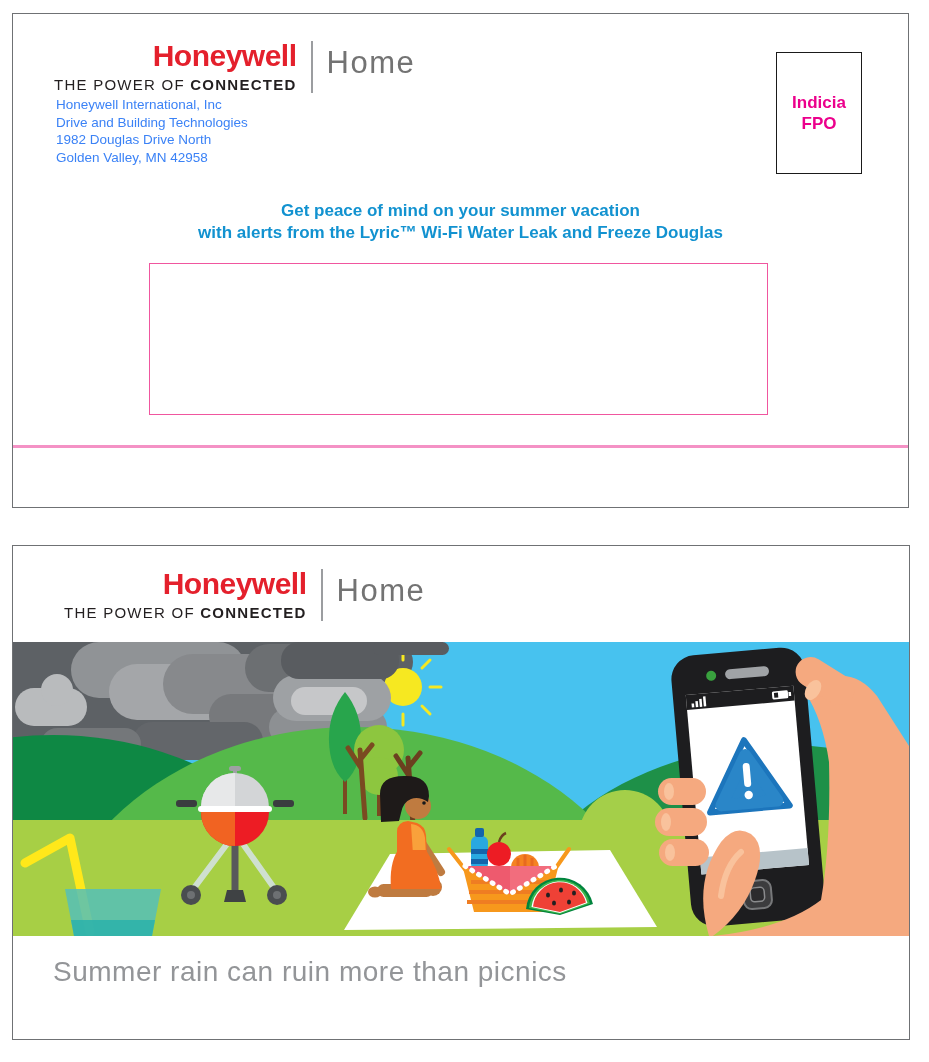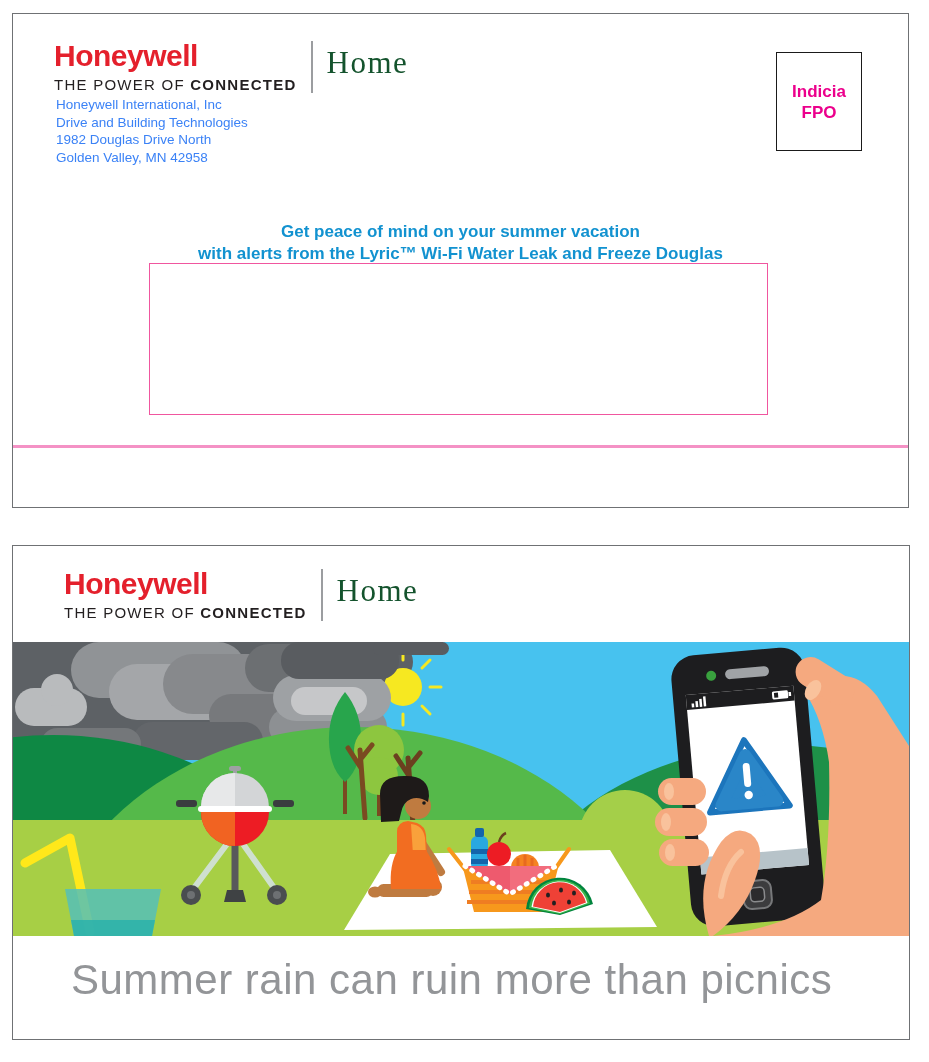--- a/index.html
+++ b/index.html
@@ -9,51 +9,51 @@
   }
   .panel{
     position:absolute;background:#ffffff;border:1.5px solid #6f7174;box-sizing:border-box;
   }
   #top-panel{left:12px;top:13px;width:897px;height:495px;}
   #bottom-panel{left:12px;top:545px;width:898px;height:495px;}
 
   
   .logo{position:absolute;display:flex;align-items:stretch;}
   .logo-left{display:flex;flex-direction:column;}
-  .wordmark{font-size:30px;font-weight:bold;letter-spacing:-0.5px;line-height:1;color:var(--brand_red,#e4202c);}
+  .wordmark{font-size:30px;font-weight:bold;letter-spacing:-0.5px;line-height:1;color:var(--brand_red,#e4202c);text-align:right;}
   .tagline{font-size:15px;letter-spacing:1.25px;color:#231f20;margin-top:5px;white-space:nowrap;}
   .tag-bold{font-weight:bold;}
   .logo-divider{width:2px;background:#9b9da0;margin:0 14px;}
-  .home-wordmark{font-size:31px;font-weight:300;color:#14532d;letter-spacing:1.5px;line-height:1;margin-top:6px;font-family:Liberation Serif, serif;}
+  .home-wordmark{font-size:31px;font-weight:300;color:#737373;letter-spacing:1.5px;line-height:1;margin-top:6px;}
 
   
   #top-logo{left:41px;top:27px;}
   .return-address{position:absolute;left:43px;top:82px;font-size:13.5px;line-height:17.5px;color:#3b82f6;}
   .indicia-box{
-    position:absolute;left:763px;top:38px;width:86px;height:99px;box-sizing:border-box;
+    position:absolute;left:763px;top:38px;width:86px;height:122px;box-sizing:border-box;
     border:1.5px solid #1a1a1a;display:flex;flex-direction:column;align-items:center;justify-content:center;
     color:var(--indicia_magenta,#ec008c);font-weight:bold;font-size:17px;line-height:21px;
   }
   .blue-headline{
     position:absolute;left:0;right:0;top:186px;text-align:center;
-    color:var(--headline_blue,#1292d0);font-weight:bold;font-size:17px;line-height:22px;margin-top:21px;
+    color:var(--headline_blue,#1292d0);font-weight:bold;font-size:17px;line-height:22px;
   }
   .address-window{
     position:absolute;left:136px;top:249px;width:619px;height:152px;box-sizing:border-box;
     border:1.5px solid var(--window_pink,#f0569f);background:#ffffff;
   }
   .fold-line{position:absolute;left:0;right:0;top:431px;height:3px;background:var(--fold_line_pink,#f492c5);}
 
   
   #bottom-logo{left:51px;top:23px;}
   .illustration{position:absolute;left:0;right:0;top:96px;height:294px;overflow:hidden;}
   .illustration svg{display:block;width:100%;height:100%;}
   .gray-headline{
-    position:absolute;left:58px;top:410px;
-    font-size:42px;font-weight:300;letter-spacing:0.5px;color:var(--headline_gray,#939598);white-space:nowrap;
+    position:absolute;left:40px;top:410px;
+    font-size:28px;font-weight:300;letter-spacing:0.5px;color:var(--headline_gray,#939598);white-space:nowrap;
   }
 </style>
 </head>
 <body>
 
 <div class="panel" id="top-panel">
 
   <div class="logo" id="top-logo">
     <div class="logo-left">
       <div class="wordmark">Honeywell</div>

